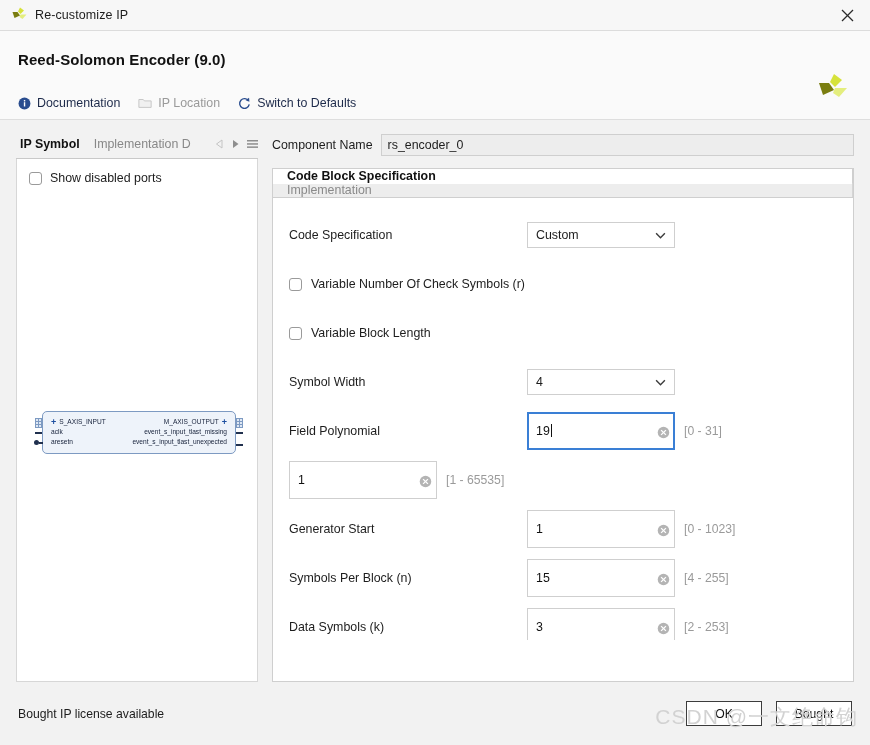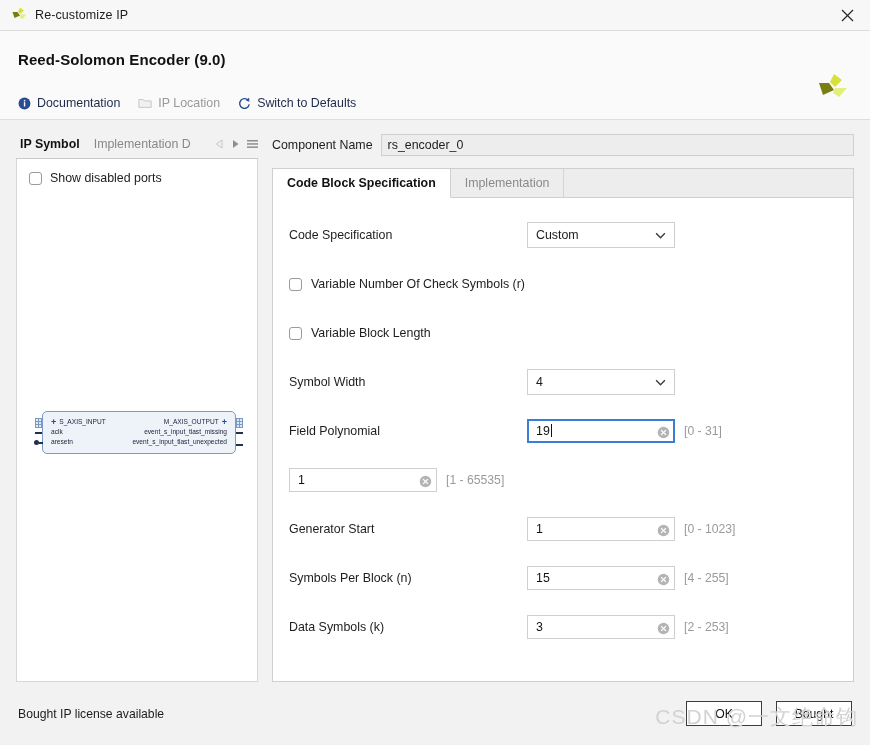--- a/index.html
+++ b/index.html
@@ -173,20 +173,21 @@
     display: flex; flex-direction: column;
     border: 1px solid #cfcfcf;
     background: #fff;
     min-height: 0;
   }
   .tabs-strip {
     display: flex; align-items: stretch;
     height: 29px; min-height: 29px;
     background: #ededed;
     border-bottom: 1px solid #cfcfcf;
+    flex-direction: column;
   }
   .tab {
     display: flex; align-items: center;
     padding: 0 14px;
     font-size: 12.4px; color: #8a8a8a;
     cursor: pointer; white-space: nowrap;
     border-right: 1px solid #d5d5d5;
   }
   .tab.active {
     background: #fff; color: #111; font-weight: bold;
@@ -216,21 +217,21 @@
     width: 148px; height: 26px;
     border: 1px solid #cfcfcf; background: #fff;
     font-size: 12.4px; color: #1d1d1d;
     padding: 0 8px;
     display: flex; align-items: center; justify-content: space-between;
     cursor: pointer;
   }
   .chev { width: 11px; height: 7px; }
 
   .finput-wrap {
-    width: 148px; height: 24px;
+    width: 148px; height: 38px;
     border: 1px solid #cfcfcf; background: #fff;
     display: flex; align-items: center;
     padding: 0 4px 0 8px;
     position: relative;
     justify-content: space-between;
   }
   .finput-wrap.focused {
     border: 2px solid #3a7fd5;
     padding: 0 3px 0 7px;
   }

